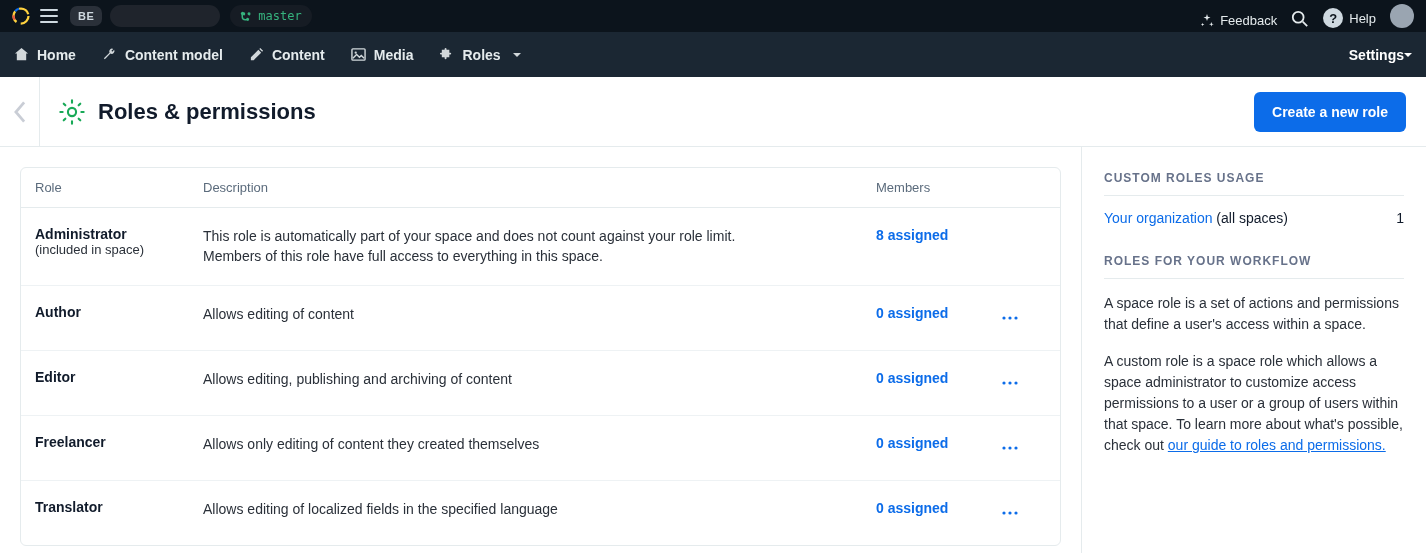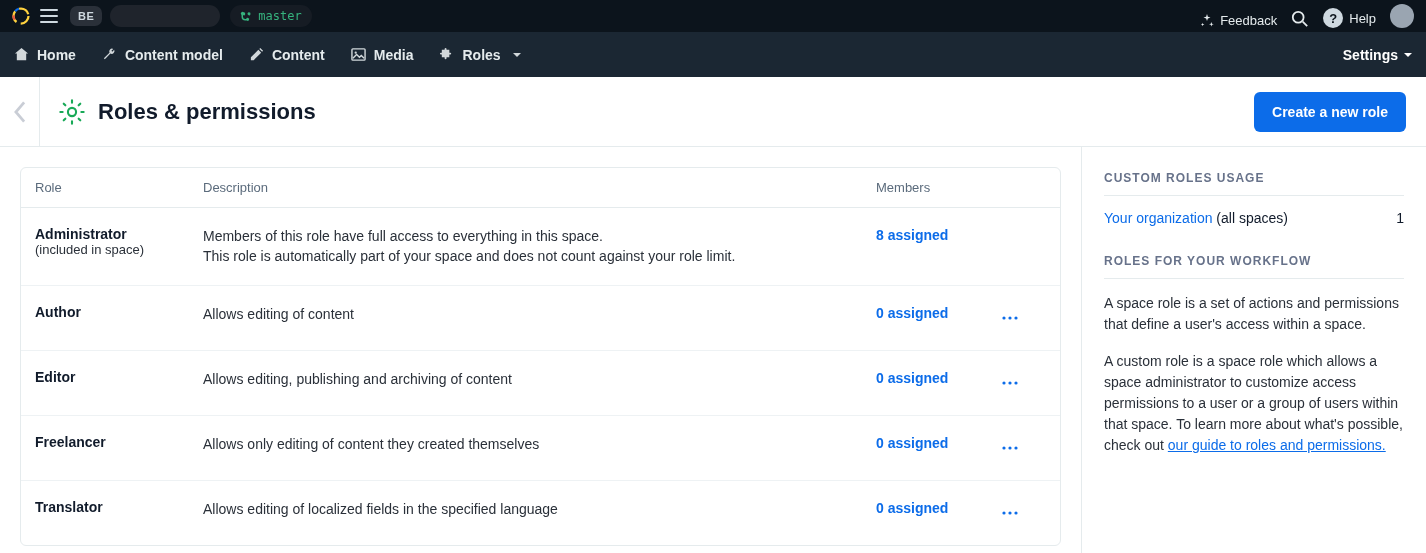--- a/index.html
+++ b/index.html
@@ -21,21 +21,21 @@
 .icon-circle { width: 20px; height: 20px; border-radius: 50%; background: #cfd9e0; display: flex; align-items: center; justify-content: center; color: #0c141c; font-weight: 700; font-size: 13px; }
 .avatar { width: 24px; height: 24px; border-radius: 50%; background: #9aa5b1; }
 .search-ico svg { display:block; }
 
 
 .navbar { background: #1b2733; height: 45px; display: flex; align-items: center; padding: 0 14px; color: #e5ebed; font-size: 14px; }
 .nav-item { display: flex; align-items: center; gap: 8px; margin-right: 26px; cursor: pointer; font-weight: 600; }
 .nav-item svg { opacity: 0.9; }
 .nav-caret { margin-left: 4px; }
 .nav-spacer { flex: 1; }
-.nav-settings { display: flex; align-items: center; gap: 6px; font-weight: 700; color: #fff; }
+.nav-settings { display: flex; align-items: center; font-weight: 700; color: #fff; }
 
 
 .page-header { height: 70px; border-bottom: 1px solid #e5ebed; display: flex; align-items: center; padding: 0 20px; }
 .back-box { width: 40px; height: 70px; display: flex; align-items: center; justify-content: center; border-right: 1px solid #e5ebed; margin-right: 18px; margin-left: -20px; }
 .back-box svg { opacity: 0.35; }
 .page-title-wrap { display: flex; align-items: center; gap: 12px; }
 .page-title { font-size: 22px; font-weight: 700; }
 .page-header-spacer { flex: 1; }
 .primary-btn { background: #0c6ce9; color: #fff; border: none; border-radius: 6px; height: 40px; padding: 0 18px; font-size: 14px; font-weight: 700; cursor: pointer; }
 
@@ -181,22 +181,22 @@
         <div class="col-members">Members</div>
         <div class="col-actions"></div>
       </div>
 
       <div class="roles-row">
         <div class="col-role">
           <div class="role-name">Administrator</div>
           <div class="role-sub">(included in space)</div>
         </div>
         <div class="col-desc">
+          <div class="desc-text">This role is automatically part of your space and does not count against your role limit.</div>
           <div class="desc-text">Members of this role have full access to everything in this space.</div>
-          <div class="desc-text">This role is automatically part of your space and does not count against your role limit.</div>
         </div>
         <div class="col-members"><span class="members-link">8 assigned</span></div>
         <div class="col-actions"></div>
       </div>
 
       <div class="roles-row">
         <div class="col-role">
             <div class="role-name">Author</div>
           </div>
         <div class="col-desc">

